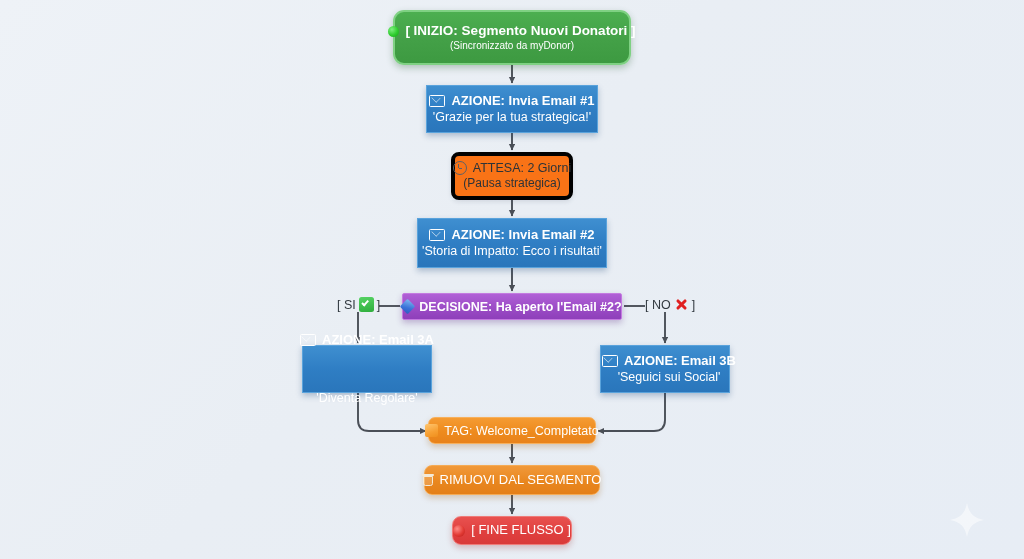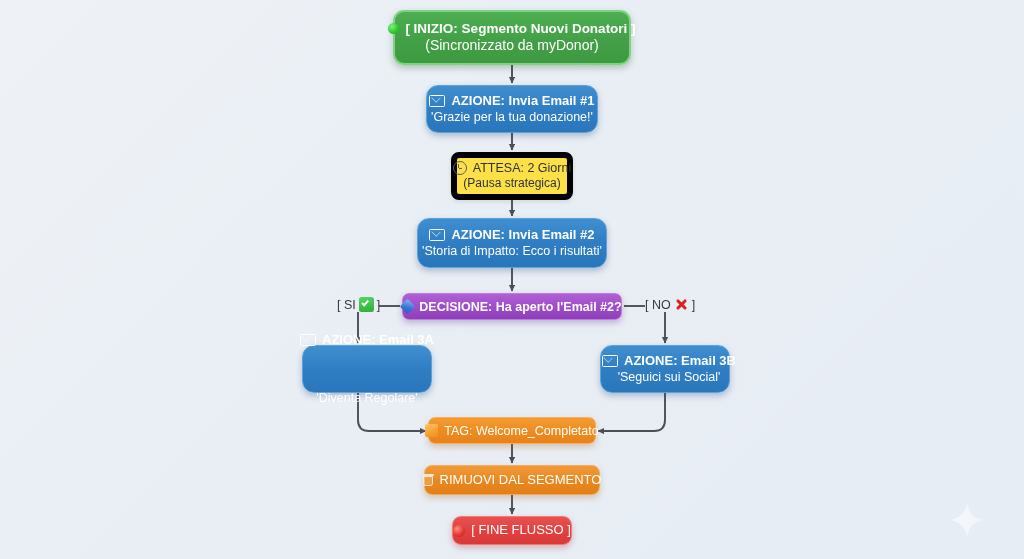--- a/index.html
+++ b/index.html
@@ -60,25 +60,25 @@
     width: 238px;
     height: 55px;
     border-radius: 11px;
     background: linear-gradient(180deg, #4caf50 0%, #43a047 55%, #3d9a41 100%);
     border: 2px solid #7fd183;
     color: #ffffff;
     font-size: 13.5px;
     box-shadow: 0 3px 7px rgba(40, 90, 45, 0.30);
   }
   .n-start .line1 { font-weight: bold; }
-  .n-start .line2 { font-weight: normal; font-size: 14px; }
+  .n-start .line2 { font-weight: normal; font-size: 10px; }
 
   
   .n-action {
-    border-radius: 12px;
+    border-radius: 0;
     background: linear-gradient(180deg, #3f8fd0 0%, #2f7ec4 50%, #2a76bb 100%);
     border: 1.5px solid #5aa3dc;
     color: #ffffff;
     font-size: 13px;
     box-shadow: 0 3px 6px rgba(30, 70, 120, 0.30);
   }
   .n-action .line1 { font-weight: bold; }
   .n-action .line2 { font-weight: normal; font-size: 12.5px; }
 
   .n-email1 { left: 426px; top: 85px;  width: 172px; height: 48px; }
@@ -86,35 +86,35 @@
   .n-email3a { left: 302px; top: 345px; width: 130px; height: 48px; gap: 42px; }
   .n-email3b { left: 600px; top: 345px; width: 130px; height: 48px; padding-left: 8px; }
 
   
   .n-wait {
     left: 451px;
     top: 152px;
     width: 122px;
     height: 48px;
     border-radius: 8px;
-    background: #fde047;
-    border: 6px solid #000000;
+    background: #f97316;
+    border: 4px solid #000000;
     color: #2d3338;
     font-size: 12.5px;
     box-shadow: 0 2px 4px rgba(80, 95, 110, 0.14);
   }
   .n-wait .line2 { font-size: 12px; }
 
   
   .n-decision {
     left: 402px;
     top: 293px;
     width: 220px;
     height: 27px;
-    border-radius: 7px;
+    border-radius: 2px;
     background: linear-gradient(180deg, #b05fd6 0%, #9c4cc6 55%, #8e3fba 100%);
     border: 1.5px solid #c47ae0;
     color: #ffffff;
     font-size: 12.5px;
     font-weight: bold;
     box-shadow: 0 3px 6px rgba(90, 40, 130, 0.30);
   }
 
   
   .branch-label {
@@ -346,21 +346,21 @@
       <span>[ INIZIO: Segmento Nuovi Donatori ]</span>
     </div>
     <div class="line2">(Sincronizzato da myDonor)</div>
   </div>
 
   <div class="node n-action n-email1">
     <div class="line1">
       <span class="ico ico-envelope"></span>
       <span>AZIONE: Invia Email #1</span>
     </div>
-    <div class="line2">'Grazie per la tua donazione!'</div>
+    <div class="line2">'Grazie per la tua strategica!'</div>
   </div>
 
   <div class="node n-wait">
     <div class="line1">
       <span class="ico ico-clock"></span>
       <span>ATTESA: 2 Giorni</span>
     </div>
     <div class="line2">(Pausa strategica)</div>
   </div>
 

